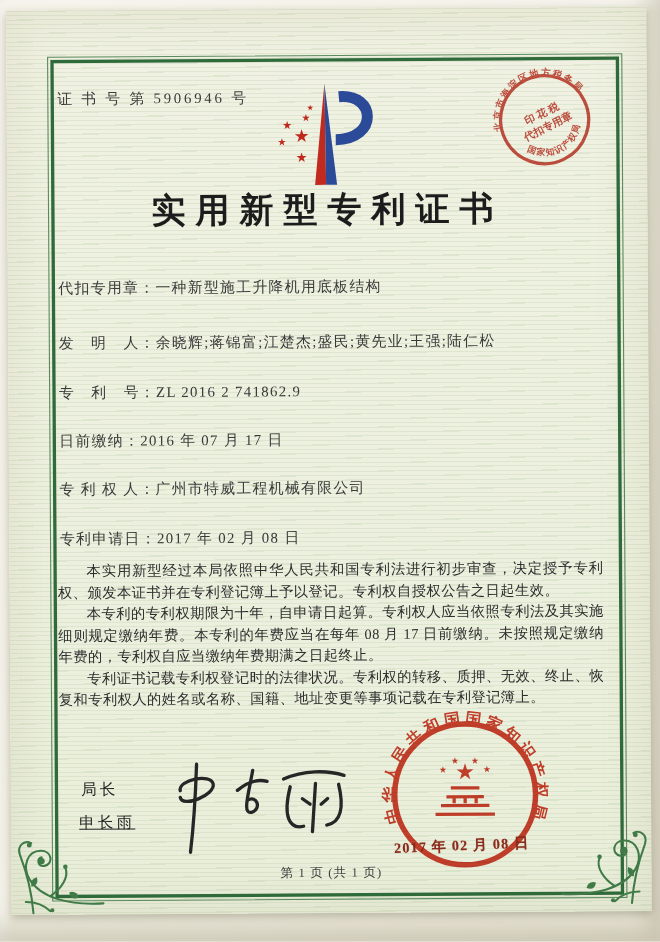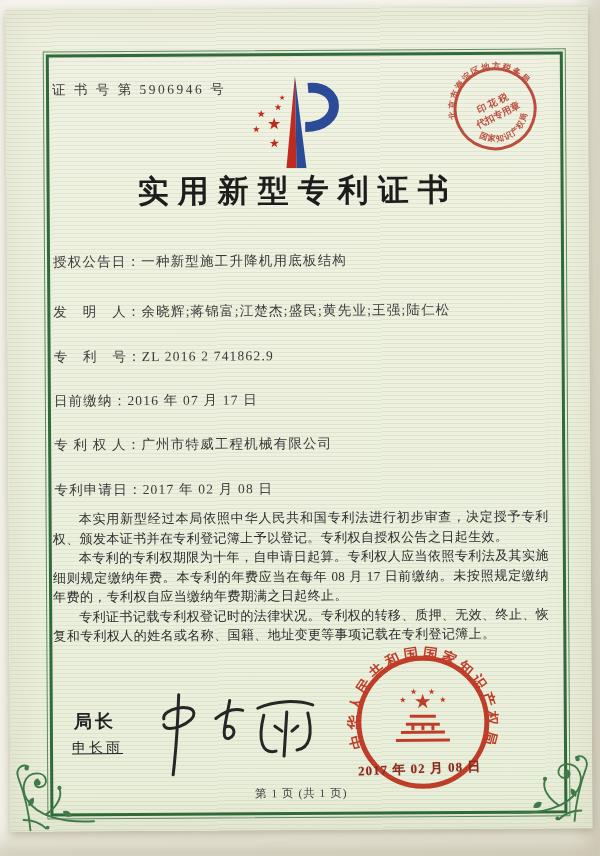--- a/index.html
+++ b/index.html
@@ -44,21 +44,21 @@
   .field{
     position:absolute;left:46px;right:40px;
     font-size:13.5px;color:#3a3a3a;letter-spacing:1.2px;white-space:nowrap;
   }
   .f0{top:244px}.f1{top:294px}.f2{top:339px}.f3{top:383px}.f4{top:427px}.f5{top:472px}
   .paras{
     position:absolute;left:44px;right:42px;top:500px;
     font-size:13px;line-height:19.5px;color:#2d2d2d;text-align:justify;
   }
   .paras p{margin:0;text-indent:2em;letter-spacing:.4px;}
-  .director{position:absolute;left:64px;top:700px;font-size:18px;color:#222;letter-spacing:3px;font-weight:bold;}
+  .director{position:absolute;left:64px;top:700px;font-size:14px;color:#222;letter-spacing:3px;}
   .director-name{position:absolute;left:62px;top:730px;font-size:14px;color:#222;letter-spacing:3px;text-decoration:underline;}
   .signature{position:absolute;left:140px;top:680px;width:175px;height:92px;}
   .seal{position:absolute;left:337px;top:639px;width:152px;height:152px;mix-blend-mode:multiply;opacity:.92;}
   .seal-date{
     position:absolute;left:348px;top:752px;width:160px;
     font-size:13px;font-weight:bold;color:#8a2a1c;letter-spacing:1px;
     transform:rotate(-2deg);text-shadow:0 0 1px rgba(138,42,28,.4);
   }
   .taxstamp{position:absolute;left:439px;top:52px;width:100px;height:100px;transform:rotate(-26deg);mix-blend-mode:multiply;opacity:.88;}
   .footer{
@@ -118,21 +118,21 @@
         <text x="36" y="73" font-size="12" text-anchor="middle">★</text>
         <text x="44" y="26" font-size="7" text-anchor="middle">★</text>
       </g>
       <path d="M70,14 C104,11 106,53 67,53" fill="none" stroke="#2b4a97" stroke-width="10"></path>
       <polygon points="57,2 48,94 58,94" fill="#c02a1f"></polygon>
       <polygon points="57,2 58,94 68,94" fill="#2b4a97"></polygon>
     </svg>
 
     <div class="title">实用新型专利证书</div>
 
-    <div class="field f0"><span>授权公告日：</span><span>一种新型施工升降机用底板结构</span></div>
+    <div class="field f0"><span>代扣专用章：</span><span>一种新型施工升降机用底板结构</span></div>
     <div class="field f1"><span>发　明　人：</span><span>余晓辉;蒋锦富;江楚杰;盛民;黄先业;王强;陆仁松</span></div>
     <div class="field f2"><span>专　利　号：</span><span>ZL 2016 2 741862.9</span></div>
     <div class="field f3"><span>日前缴纳：</span><span>2016 年 07 月 17 日</span></div>
     <div class="field f4"><span>专 利 权 人：</span><span>广州市特威工程机械有限公司</span></div>
     <div class="field f5"><span>专利申请日：</span><span>2017 年 02 月 08 日</span></div>
 
     <div class="paras">
       <p>本实用新型经过本局依照中华人民共和国专利法进行初步审查，决定授予专利权、颁发本证书并在专利登记簿上予以登记。专利权自授权公告之日起生效。</p>
       <p>本专利的专利权期限为十年，自申请日起算。专利权人应当依照专利法及其实施细则规定缴纳年费。本专利的年费应当在每年 08 月 17 日前缴纳。未按照规定缴纳年费的，专利权自应当缴纳年费期满之日起终止。</p>
       <p>专利证书记载专利权登记时的法律状况。专利权的转移、质押、无效、终止、恢复和专利权人的姓名或名称、国籍、地址变更等事项记载在专利登记簿上。</p>

